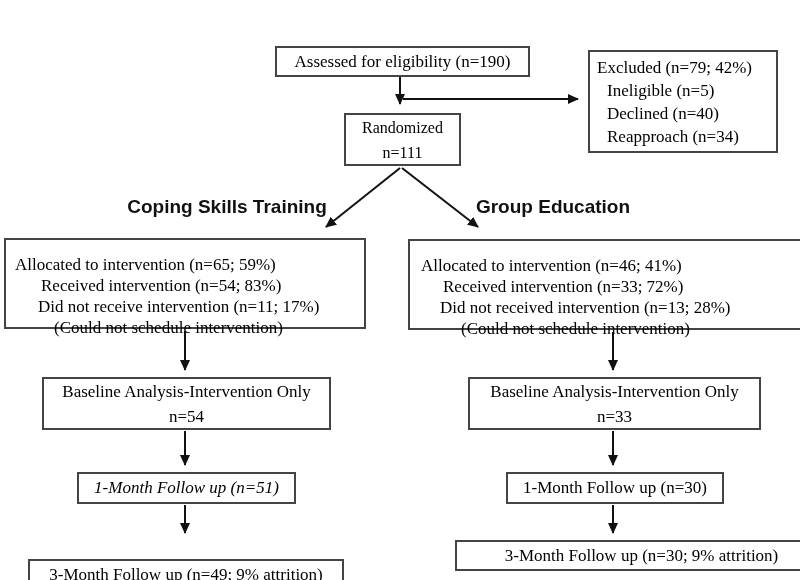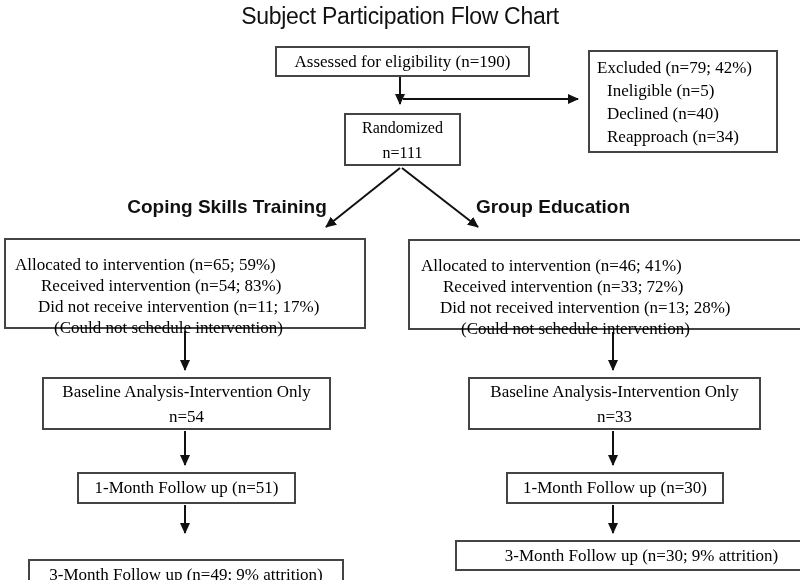--- a/index.html
+++ b/index.html
@@ -33,34 +33,33 @@
 
   .b-alloc { padding-top:14px; line-height:21px; }
   .b-alloc-l { left:4px;   top:238px; width:362px; height:91px; padding-left:9px; }
   .b-alloc-r { left:408px; top:239px; width:432px; height:91px; padding-left:11px; }
   .b-alloc-l .a1 { padding-left:26px; } .b-alloc-l .a2 { padding-left:23px; } .b-alloc-l .a3 { padding-left:39px; }
   .b-alloc-r .a1 { padding-left:22px; } .b-alloc-r .a2 { padding-left:19px; } .b-alloc-r .a3 { padding-left:40px; }
 
   .b-base-l { left:42px;  top:377px; width:289px; height:53px; line-height:25px; }
   .b-base-r { left:468px; top:377px; width:293px; height:53px; line-height:25px; }
 
-  .b-m1-l { left:77px;  top:472px; width:219px; height:32px; }
+  .b-m1-l { left:77px;  top:472px; width:219px; height:32px;font-style:italic; }
   .b-m1-r { left:506px; top:472px; width:218px; height:32px; }
   .b-m3-l { left:28px;  top:540px; width:316px; height:32px;margin-top:19px; }
   .b-m3-r { left:455px; top:540px; width:373px; height:31px; }
 
   svg.connectors { position:absolute; left:0; top:0; }
   svg.connectors line, svg.connectors path.edge { stroke:#111; stroke-width:2; fill:none; }
 </style>
 </head>
 <body>
 
 <div class="canvas">
 
-  <div class="title sans">Subject Participation Flow Chart</div>
 
   <svg class="connectors" width="800" height="580">
     <defs>
       <marker id="ah" markerUnits="userSpaceOnUse" markerWidth="12" markerHeight="12" refX="10" refY="5" orient="auto">
         <path d="M0,0 L11,5 L0,10 Z" fill="#111"></path>
       </marker>
     </defs>
     <line x1="400" y1="77" x2="400" y2="104" marker-end="url(#ah)"></line>
     <line x1="403" y1="99" x2="578" y2="99" marker-end="url(#ah)"></line>
     <line x1="400" y1="168" x2="326" y2="227" marker-end="url(#ah)"></line>

